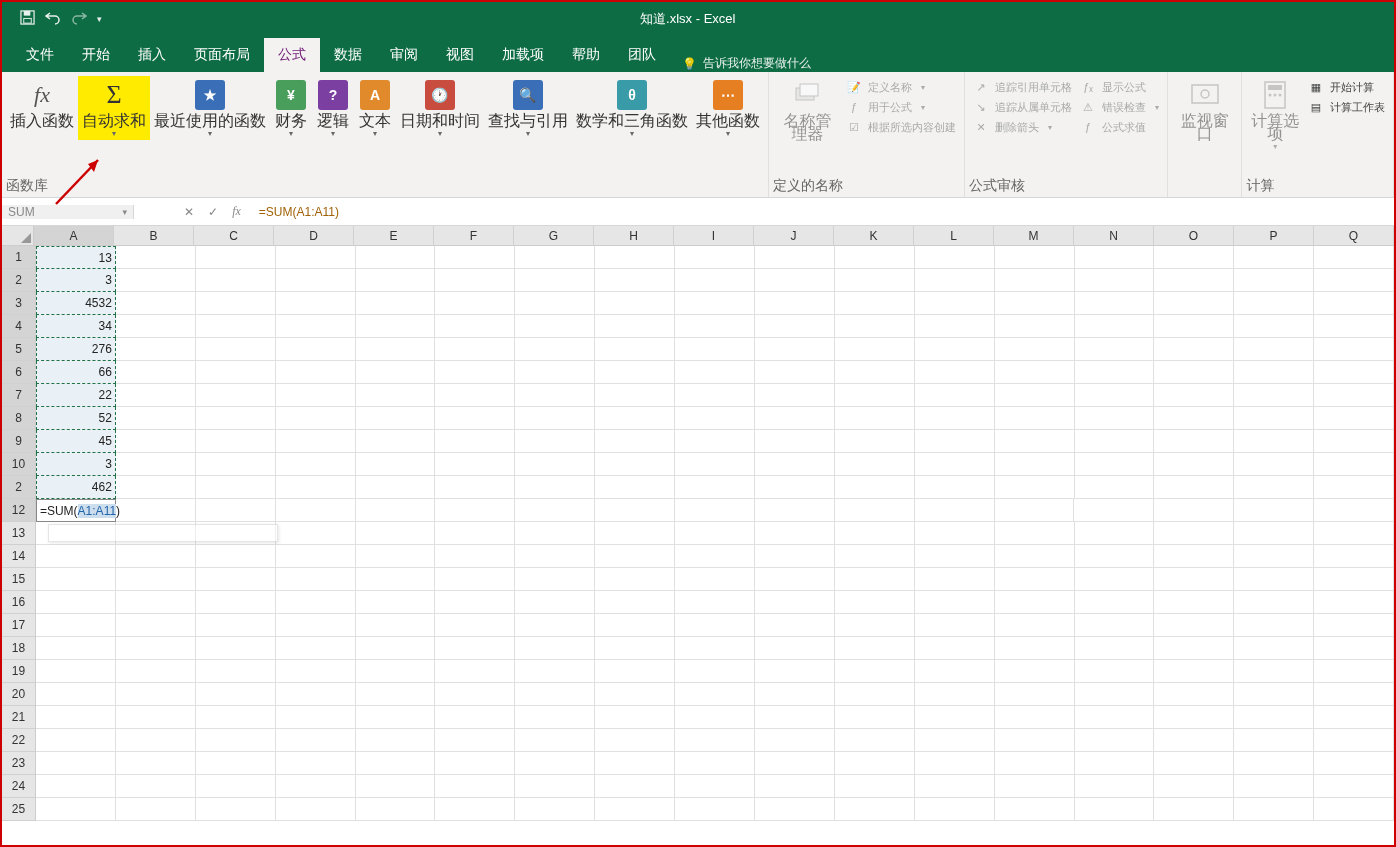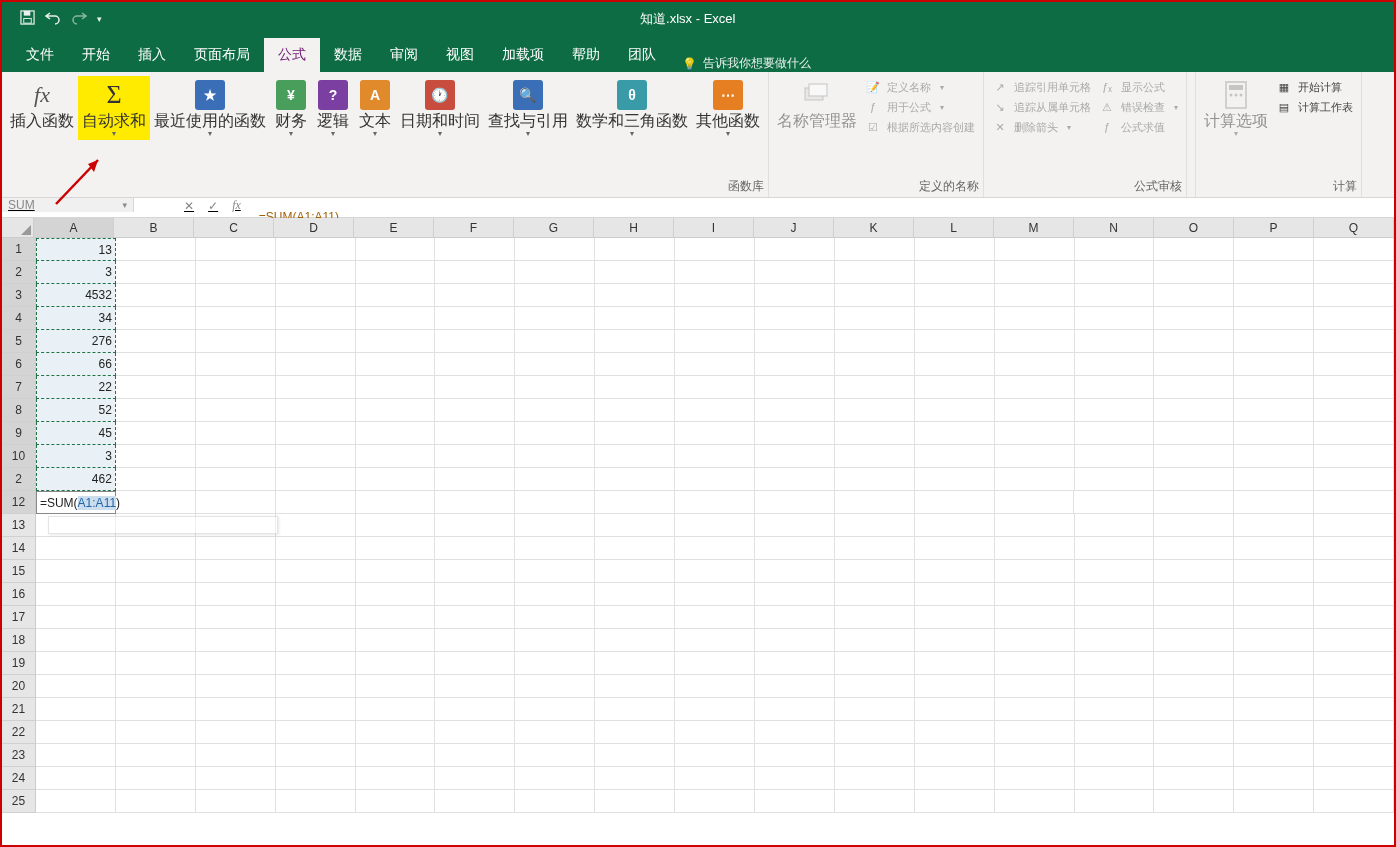--- a/index.html
+++ b/index.html
@@ -15,33 +15,33 @@
 
 .tabbar{height:36px;background:#0e6c44;display:flex;align-items:flex-end;padding-left:10px;gap:0;color:#fff;font-size:14px;}
 .tabbar .tab{padding:8px 14px;cursor:pointer;}
 .tabbar .tab.active{background:#f3f2f1;color:#701a75;font-weight:500;}
 .tabbar .tell{display:flex;align-items:center;gap:6px;padding:0 12px;font-size:12px;color:#fff;opacity:.9;}
 
 
 .ribbon{height:126px;background:#f3f2f1;border-bottom:1px solid #d6d6d6;display:flex;}
 .group{border-right:1px solid #e1dfdd;display:flex;flex-direction:column;align-items:center;padding:4px 4px 0;}
 .group-content{flex:1;display:flex;align-items:flex-start;}
-.group-label{font-size:12px;color:#666;padding:3px 0 2px;text-align:right;width:100%;}
+.group-label{font-size:14px;color:#666;padding:3px 0 2px;text-align:left;width:100%;}
 .bigbtn{display:flex;flex-direction:column;align-items:center;padding:2px 4px;gap:2px;cursor:pointer;}
 .bigbtn .icon{width:34px;height:34px;display:flex;align-items:center;justify-content:center;}
 .bigbtn .lbl{font-size:16px;color:#333;text-align:center;line-height:13px;}
 .bigbtn .dd{font-size:8px;color:#666;}
 .highlight{background:#ffeb00;}
 .smalllist{display:flex;flex-direction:column;gap:2px;padding:2px 4px;}
 .smallbtn{display:flex;align-items:center;gap:6px;font-size:11px;color:#444;padding:1px 0;cursor:pointer;white-space:nowrap;}
 .smallbtn.disabled{color:#aaa;}
 .ico16{width:16px;height:16px;display:inline-flex;align-items:center;justify-content:center;}
 
 
-.fbar{height:20px;background:#fff;border-bottom:1px solid #d6d6d6;display:flex;align-items:flex-start;font-size:12px;text-decoration:underline;}
+.fbar{height:28px;background:#fff;border-bottom:1px solid #d6d6d6;display:flex;align-items:center;font-size:12px;}
 .namebox{width:132px;border-right:1px solid #d6d6d6;display:flex;align-items:center;padding:0 6px;color:#888;position:relative;background:#f0f0f0;}
 .namebox .dd{position:absolute;right:6px;font-size:9px;color:#888;}
 .fbtns{width:38px;border-right:1px solid #d6d6d6;}
 .fxbtns{display:flex;align-items:center;gap:14px;padding:0 12px;color:#888;}
 .fxbtns span{cursor:pointer;}
 .fval{flex:1;display:flex;align-items:center;padding:12px 6px;color:#a16207;}
 
 
 .sheet{position:relative;height:calc(847px - 34px - 36px - 126px - 28px - 4px);overflow:hidden;background:#fff;}
 .colhdr{display:flex;height:20px;border-bottom:1px solid #ccc;background:#e6e6e6;}
@@ -256,20 +256,31 @@
         <div class="smallbtn disabled">
           <span class="ico16">ƒ</span>
           <span>公式求值</span>
         </div>
       </div>
     </div>
     <div class="group-label">公式审核</div>
   </div>
 
   <div class="group">
+    <div class="group-content">
+      <div class="bigbtn" style="opacity:.5">
+        <div class="icon">
+          <svg width="30" height="28" viewBox="0 0 30 28">
+              <rect x="2" y="4" width="26" height="18" fill="none" stroke="#999" stroke-width="1.5"></rect>
+              <circle cx="15" cy="13" r="4" fill="none" stroke="#999" stroke-width="1.5"></circle>
+            </svg>
+        </div>
+        <div class="lbl">监视窗口</div>
+      </div>
+    </div>
     <div class="group-label"></div>
   </div>
 
   <div class="group">
     <div class="group-content">
       <div class="bigbtn" style="opacity:.5">
         <div class="icon">
           <svg width="26" height="30" viewBox="0 0 26 30">
               <rect x="3" y="2" width="20" height="26" fill="none" stroke="#999" stroke-width="1.5"></rect>
               <rect x="6" y="5" width="14" height="5" fill="#999"></rect>

